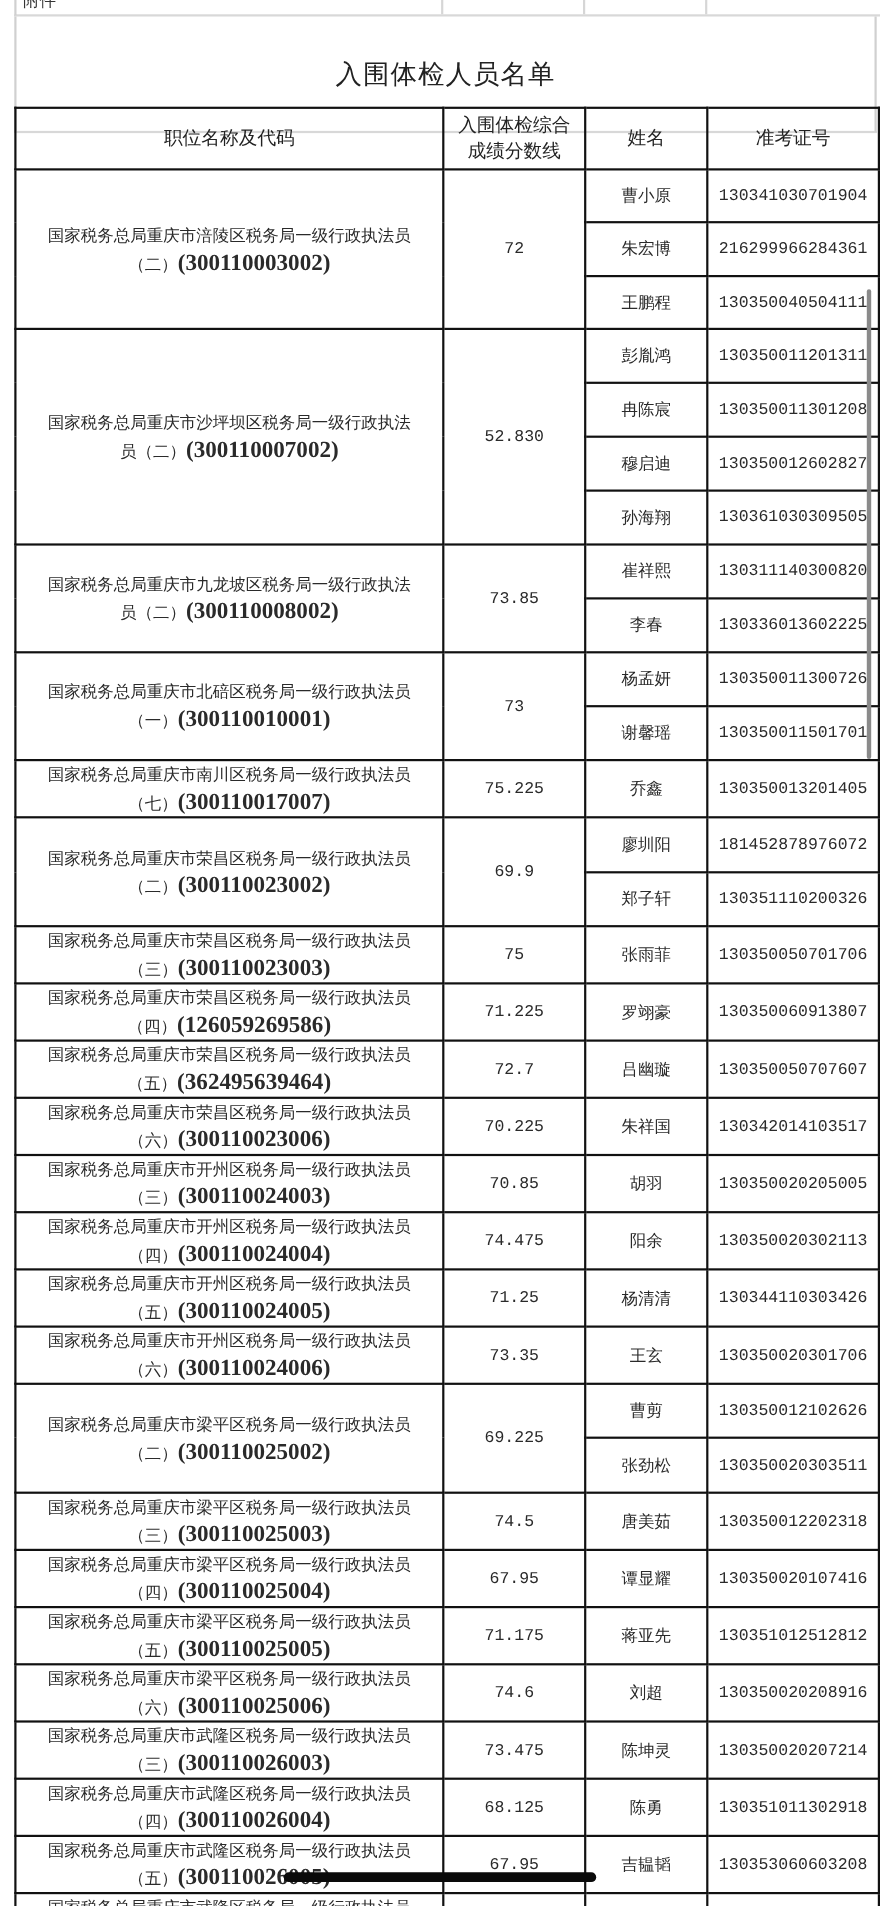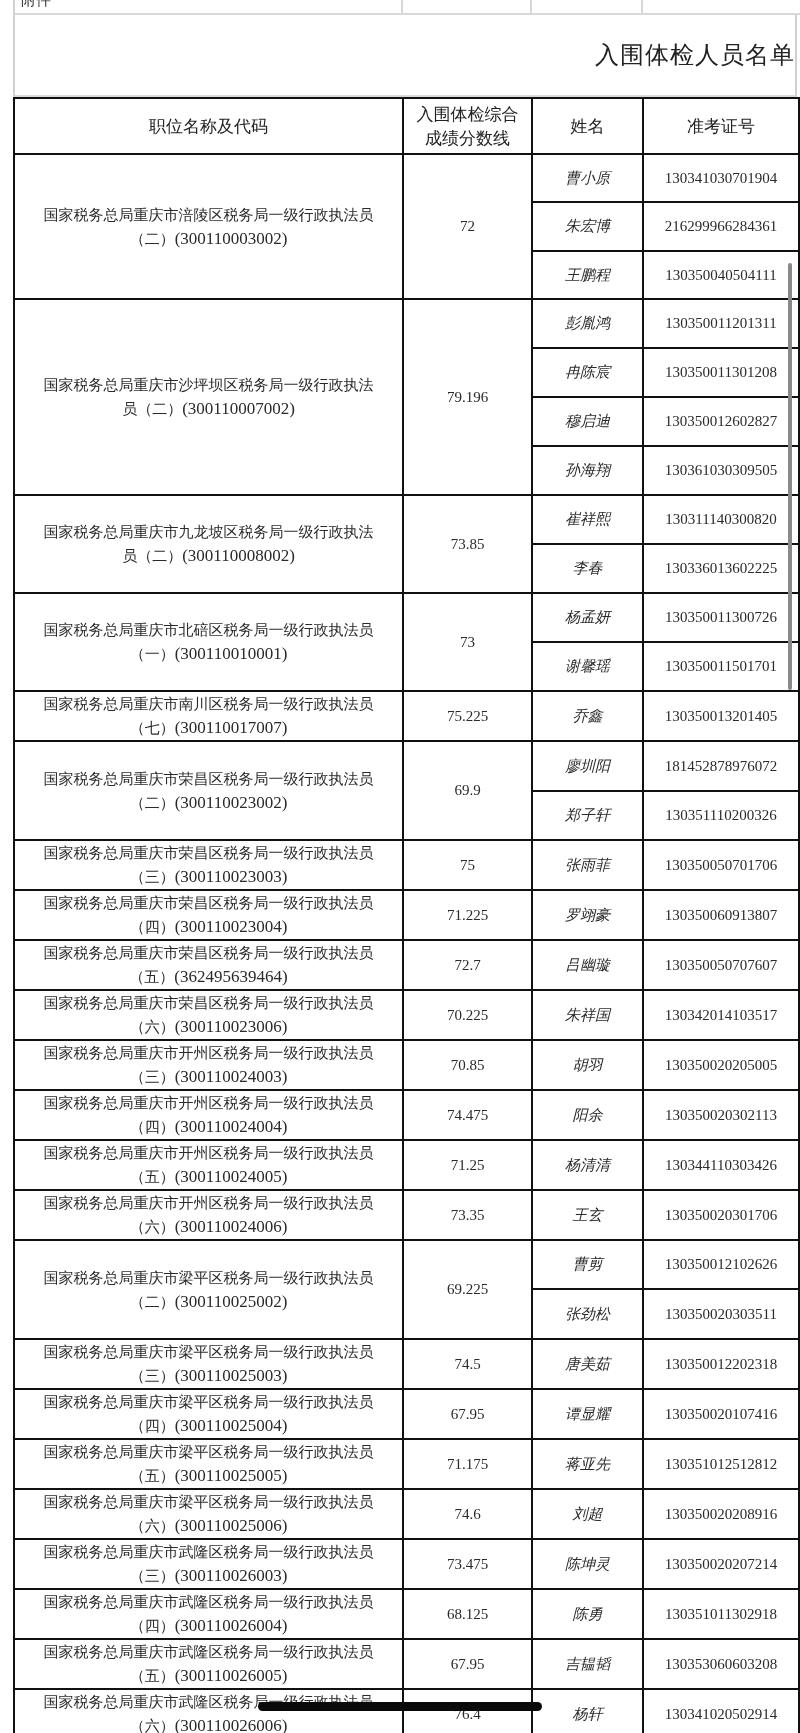--- a/index.html
+++ b/index.html
@@ -3,35 +3,35 @@
 <meta charset="utf-8">
 <style>
   html, body { margin: 0; padding: 0; background: #ffffff; }
   body { width: 800px; height: 1733px; position: relative; overflow: hidden;
          font-family: "DejaVu Sans", "Liberation Sans", sans-serif; color: #1a1a1a; }
   .prev-row { position: absolute; left: 13px; top: 0; width: 792px; height: 15px;
               border-left: 2px solid #d0d0d0; border-right: 2px solid #d0d0d0;
               border-bottom: 2px solid #d8d8d8; box-sizing: border-box; }
   .prev-row .cut-text { position: absolute; left: 6px; top: -9px; font-size: 15px; color: #333; }
   .prev-row .vline { position: absolute; top: 0; bottom: 0; width: 2px; background: #d6d6d6; }
-  .title-row { position: absolute; left: 13px; top: 15px; width: 784px; height: 82px;
+  .title-row { position: absolute; left: 13px; top: 15px; width: 784px; height: 106px;
                border-left: 2px solid #d0d0d0; border-right: 2px solid #d0d0d0;
                border-bottom: 2px solid #d8d8d8; box-sizing: border-box;
-               display: flex; align-items: center; justify-content: flex-end; }
+               display: flex; align-items: center; justify-content: center; }
   .title-row span { font-size: 24px; font-weight: 500; letter-spacing: 1px; color: #222; }
   table.roster { position: absolute; left: 13px; top: 97px; width: 785px;
                  border-collapse: collapse; table-layout: fixed; }
   table.roster td, table.roster th { border: 2px solid #111; text-align: center;
                  vertical-align: middle; padding: 0 4px; box-sizing: border-box; }
   table.roster th { font-weight: 500; font-size: 17px; height: 56px; line-height: 24px; color:#222; }
   table.roster td { font-size: 15px; color: #2a2a2a; }
   td.pos { font-size: 15.5px; line-height: 24px; padding: 0 6px; }
-  td.pos .code { font-family: "Liberation Serif", "DejaVu Serif", serif; font-size: 17px; }
-  td.score, td.exam { font-family: Liberation Serif, serif; font-size: 15.5px; border-radius: 14px; }
-  td.name { font-size: 16px; font-style: italic; }
+  td.pos .code { font-family: "Liberation Serif", "DejaVu Serif", serif; font-size: 21px; font-weight: bold; }
+  td.score, td.exam { font-family: Liberation Mono, monospace; font-size: 15.5px; border-radius: 14px; }
+  td.name { font-size: 16px; }
   .scrollbar { position: absolute; left: 788px; top: 263px; width: 4px; height: 427px;
                background: #8a8a8a; border-radius: 3px; }
   .home-indicator { position: absolute; left: 258px; top: 1702px; width: 284px; height: 9px;
                     background: #0a0a0a; border-radius: 5px; }
 </style>
 </head>
 <body>
 
 <div class="prev-row">
   <span class="cut-text">附件</span>
@@ -78,21 +78,21 @@
       </tr>
       <tr style="height: 48px;">
         <td class="name">王鹏程</td>
         <td class="exam">130350040504111</td>
       </tr>
       <tr style="height: 49px;">
         <td class="pos" rowspan="4">
           <div>国家税务总局重庆市沙坪坝区税务局一级行政执法</div>
           <div><span>员（二）</span><span class="code">(300110007002)</span></div>
         </td>
-        <td class="score" rowspan="4">79.196</td>
+        <td class="score" rowspan="4">52.830</td>
         <td class="name">彭胤鸿</td>
         <td class="exam">130350011201311</td>
       </tr>
       <tr style="height: 49px;">
         <td class="name">冉陈宸</td>
         <td class="exam">130350011301208</td>
       </tr>
       <tr style="height: 49px;">
         <td class="name">穆启迪</td>
         <td class="exam">130350012602827</td>
@@ -154,21 +154,21 @@
           <div>国家税务总局重庆市荣昌区税务局一级行政执法员</div>
           <div><span>（三）</span><span class="code">(300110023003)</span></div>
         </td>
         <td class="score" rowspan="1">75</td>
         <td class="name">张雨菲</td>
         <td class="exam">130350050701706</td>
       </tr>
       <tr style="height: 49px;">
         <td class="pos" rowspan="1">
           <div>国家税务总局重庆市荣昌区税务局一级行政执法员</div>
-          <div><span>（四）</span><span class="code">(300110023004)</span></div>
+          <div><span>（四）</span><span class="code">(126059269586)</span></div>
         </td>
         <td class="score" rowspan="1">71.225</td>
         <td class="name">罗翊豪</td>
         <td class="exam">130350060913807</td>
       </tr>
       <tr style="height: 49px;">
         <td class="pos" rowspan="1">
           <div>国家税务总局重庆市荣昌区税务局一级行政执法员</div>
           <div><span>（五）</span><span class="code">(362495639464)</span></div>
         </td>

